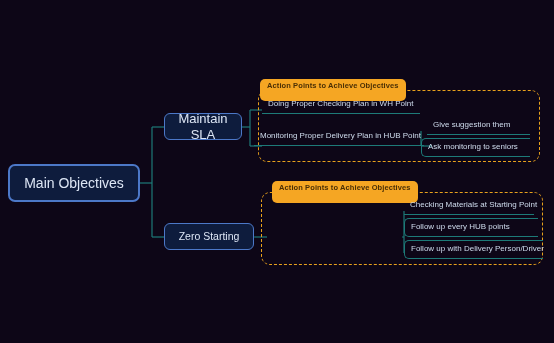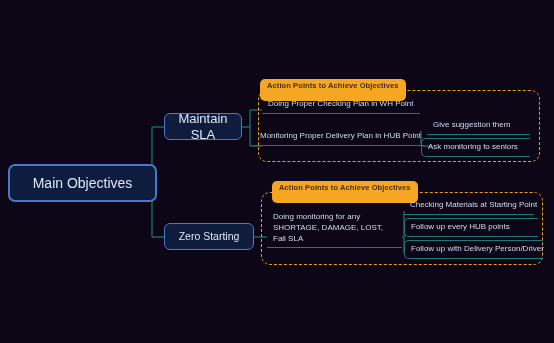--- a/index.html
+++ b/index.html
@@ -29,21 +29,21 @@
     color: #dde6f5;
     display: flex;
     align-items: center;
     justify-content: center;
     text-align: center;
     line-height: 1.2;
   }
   #root-node {
     left: 8px;
     top: 164px;
-    width: 149px;
+    width: 132px;
     height: 38px;
     font-size: 14px;
     border-radius: 7px;
     border-width: 2px;
   }
   #branch-maintain-sla {
     left: 164px;
     top: 113px;
     width: 78px;
     height: 27px;
@@ -182,21 +182,20 @@
   <div class="leaf underline" id="leaf-hub-point">Monitoring Proper Delivery Plan in HUB Point</div>
 
   <div class="leaf underline" id="leaf-give-sugg">Give suggestion them</div>
 
   <div class="leaf bracket" id="leaf-ask-sugg">Ask monitoring to seniors</div>
 
   <div class="group-box" id="group-box-2"></div>
 
   <div class="group-badge" id="group-badge-2">Action Points to Achieve Objectives</div>
 
-  <div class="leaf underline wrap" id="leaf-monitoring">Doing monitoring for any SHORTAGE, DAMAGE, LOST, Fail SLA</div>
 
   <div class="leaf underline" id="leaf-checking">Checking Materials at Starting Point</div>
 
   <div class="leaf bracket" id="leaf-followhub">Follow up every HUB points</div>
 
   <div class="leaf bracket" id="leaf-followdriv">Follow up with Delivery Person/Driver</div>
 
 </div>
 
 </body></html>

